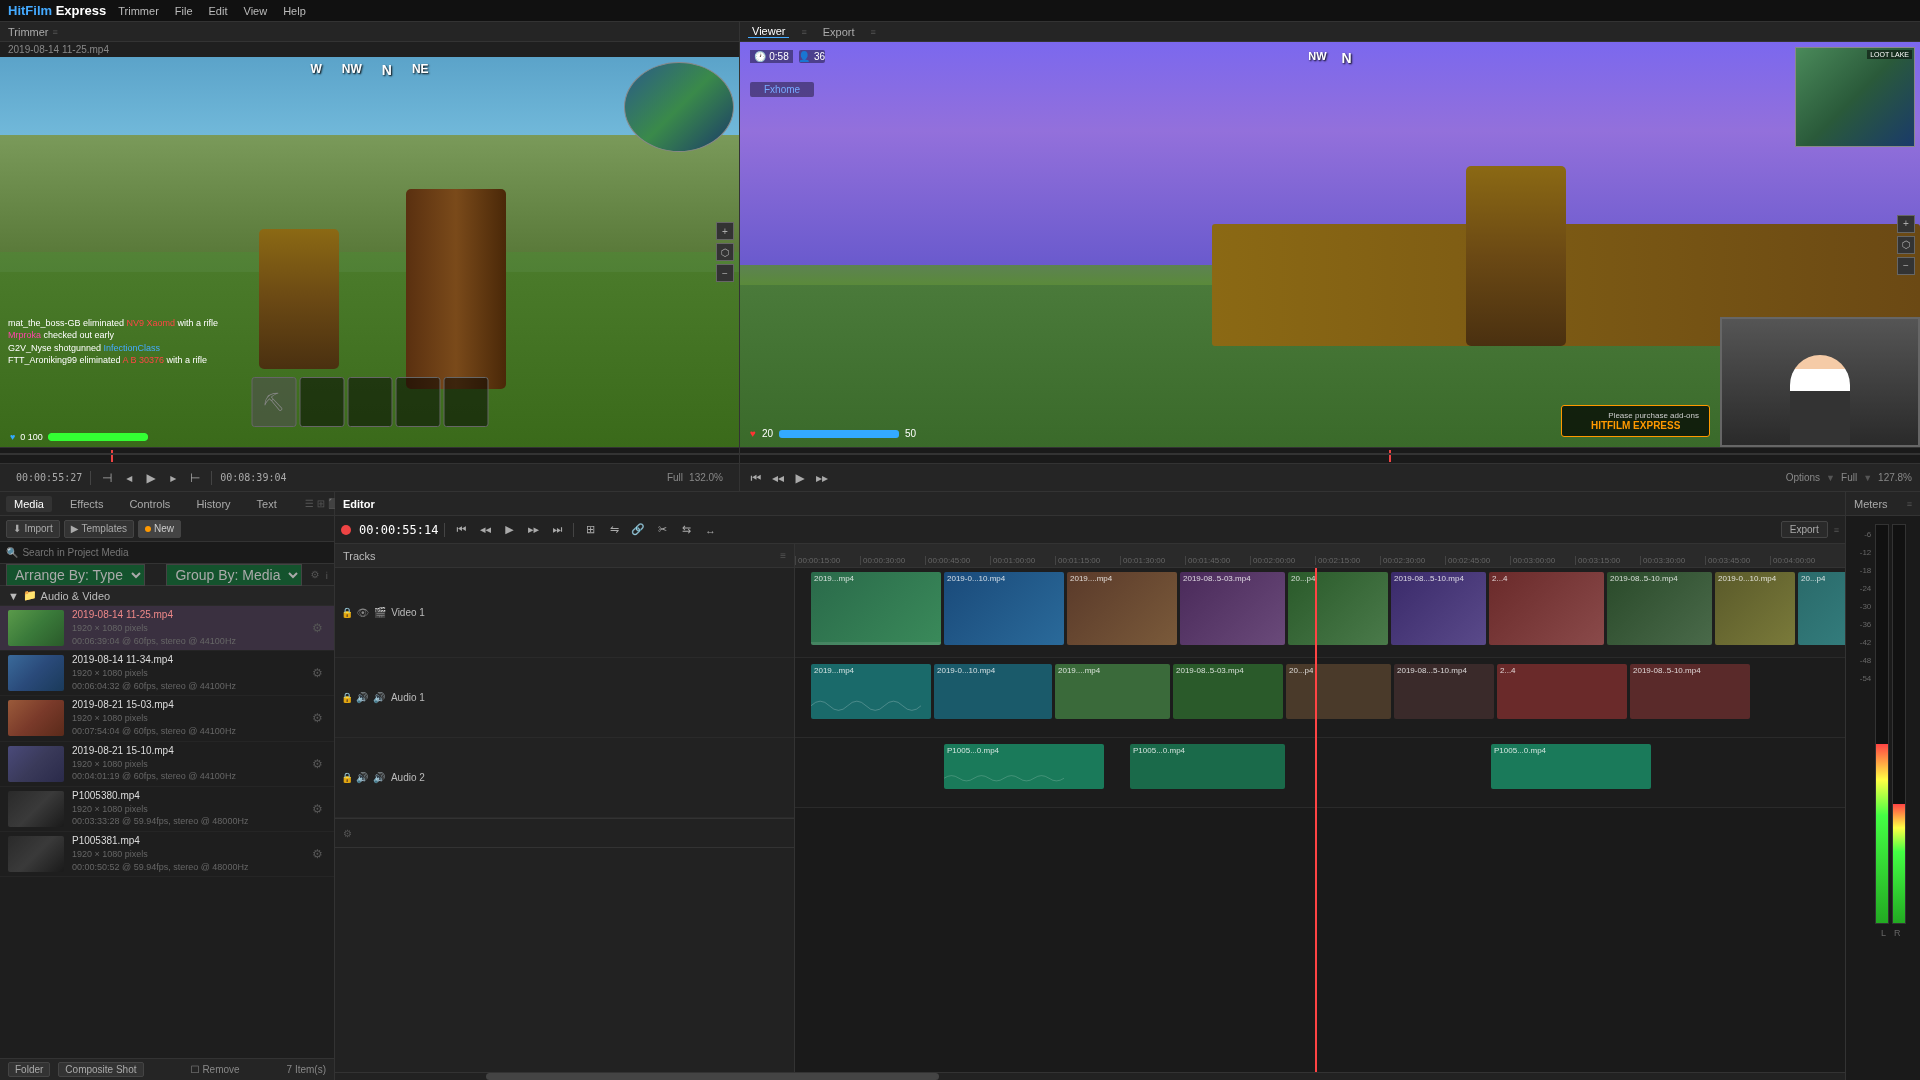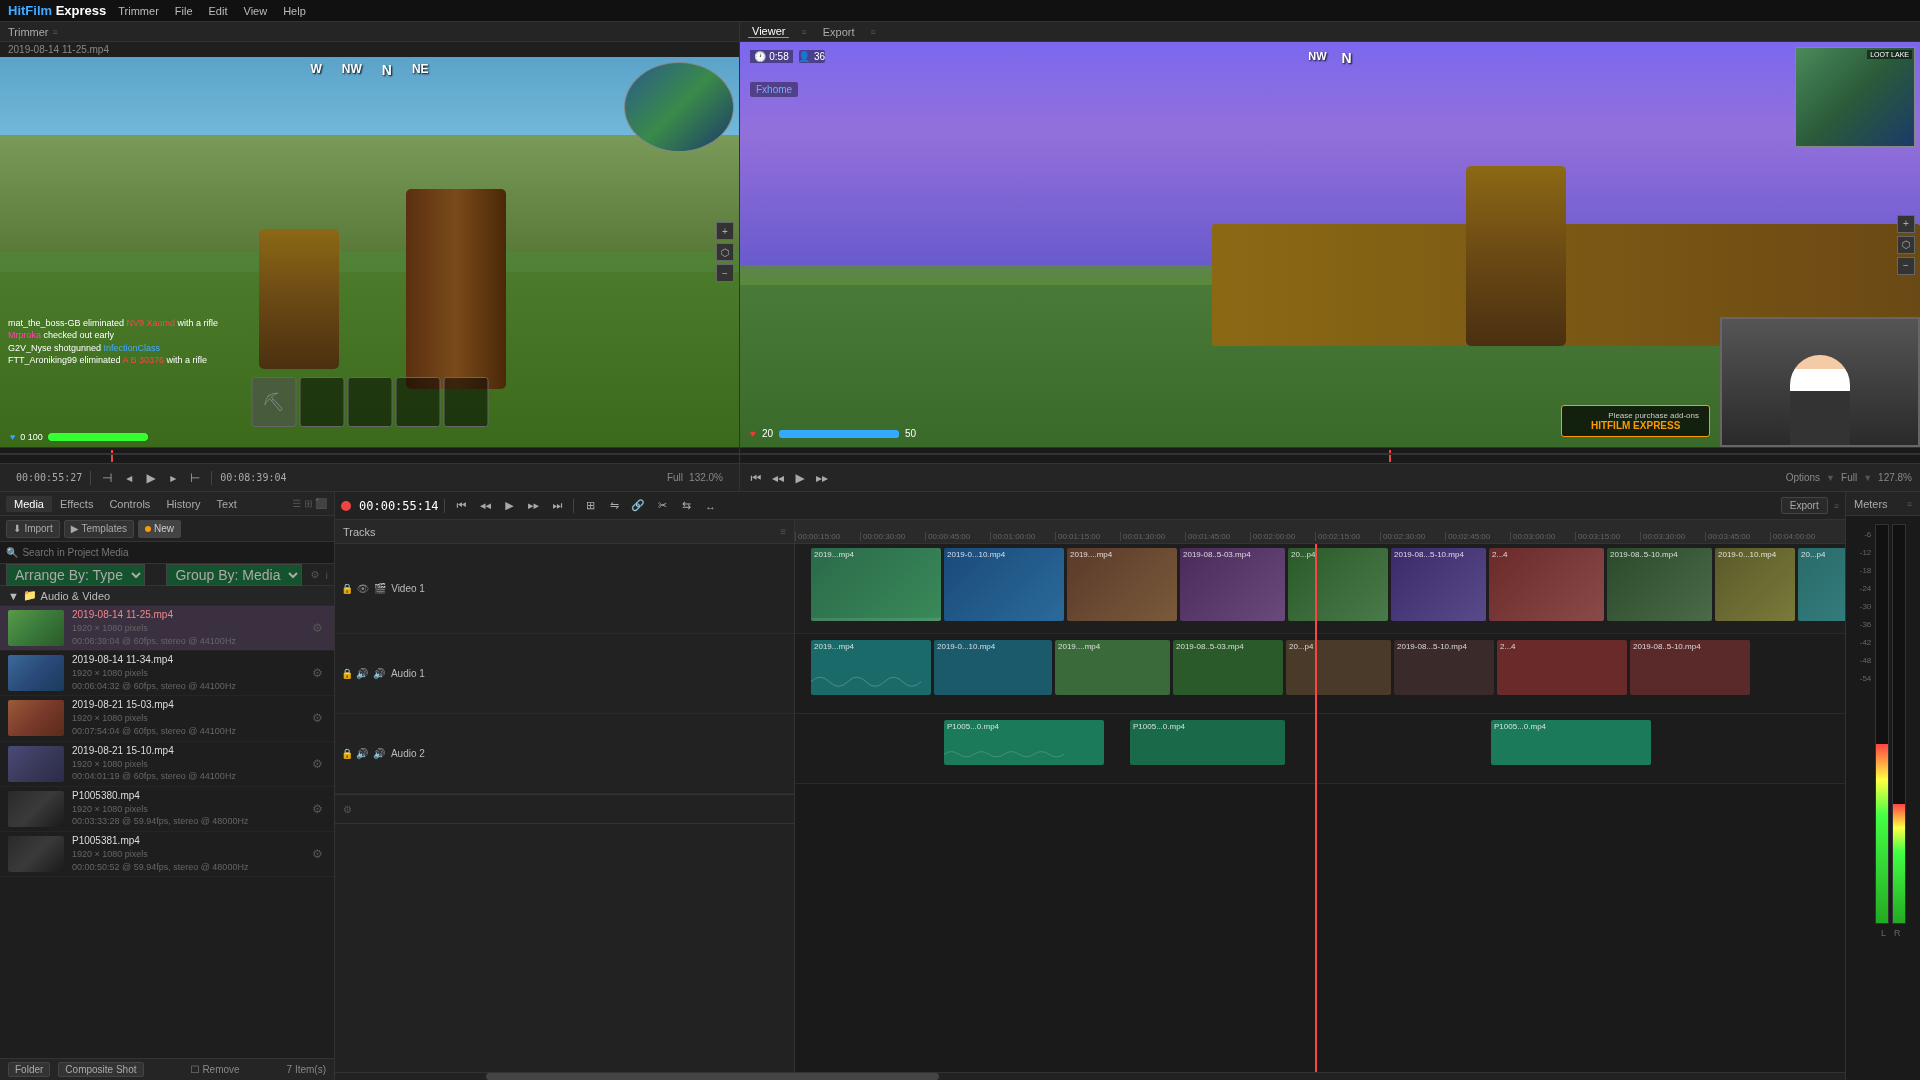--- a/index.html
+++ b/index.html
@@ -316,21 +316,21 @@
       border-right: 1px solid #333;
       display: flex;
       flex-direction: column;
     }
     #media-tabs {
       height: 24px;
       background: #252525;
       display: flex;
       align-items: center;
       padding: 0 6px;
-      gap: 0;
+      gap: 10px;
       border-bottom: 1px solid #333;
     }
     .media-tab {
       padding: 2px 8px;
       font-size: 11px;
       color: #aaa;
       cursor: pointer;
       border-radius: 2px;
     }
     .media-tab.active { color: #fff; background: #333; }
@@ -901,21 +901,21 @@
 
           <div style="position:absolute;bottom:8px;left:10px;display:flex;gap:6px;align-items:center;">
             <span style="color:#f33;font-size:10px;">♥</span>
             <span style="color:#fff;font-size:10px;">20</span>
             <div style="width:120px;height:8px;background:#333;border-radius:3px;overflow:hidden;">
               <div style="width:100%;height:100%;background:linear-gradient(90deg,#3af,#3af);"></div>
             </div>
             <span style="color:#fff;font-size:10px;">50</span>
           </div>
 
-          <div style="position:absolute;top:40px;left:10px;background:rgba(0,0,0,0.4);padding:2px 6px;border-radius:2px;font-size:10px;color:#7af;">Fxhome</div>
+          <div style="position:absolute;top:40px;left:10px;background:rgba(0,0,0,0.4);padding:2px 14px;border-radius:2px;font-size:10px;color:#7af;">Fxhome</div>
 
           <div style="position:absolute;top:8px;left:10px;display:flex;gap:6px;align-items:center;">
             <span style="color:#fff;font-size:10px;background:rgba(0,0,0,0.4);padding:1px 4px;border-radius:0;">🕐 0:58</span>
             <span style="color:#fff;font-size:10px;background:rgba(0,0,0,0.4);padding:1px 0;border-radius:2px;">👤 36</span>
           </div>
 
           <div class="webcam-overlay">
             <div class="webcam-person">
 
               <div style="width:60px;height:90px;background:linear-gradient(180deg,#f5cba7 0% 15%,#fff 15% 40%,#333 40% 100%);border-radius:30px 30px 0 0;margin-bottom:0;"></div>
@@ -1081,20 +1081,23 @@
           <span style="font-size:10px;">☐</span>
           <span>Remove</span>
         </span>
         <div class="spacer"></div>
         <span>7 Item(s)</span>
       </div>
     </div>
 
     <div id="editor-panel">
 
+      <div id="editor-header">
+        <span class="editor-title">Editor</span>
+      </div>
 
       <div id="editor-toolbar">
         <div class="red-dot"></div>
         <span class="editor-time">00:00:55:14</span>
         <div class="separator"></div>
         <button class="ed-btn">⏮</button>
         <button class="ed-btn">◂◂</button>
         <button class="ed-btn">▶</button>
         <button class="ed-btn">▸▸</button>
         <button class="ed-btn">⏭</button>

